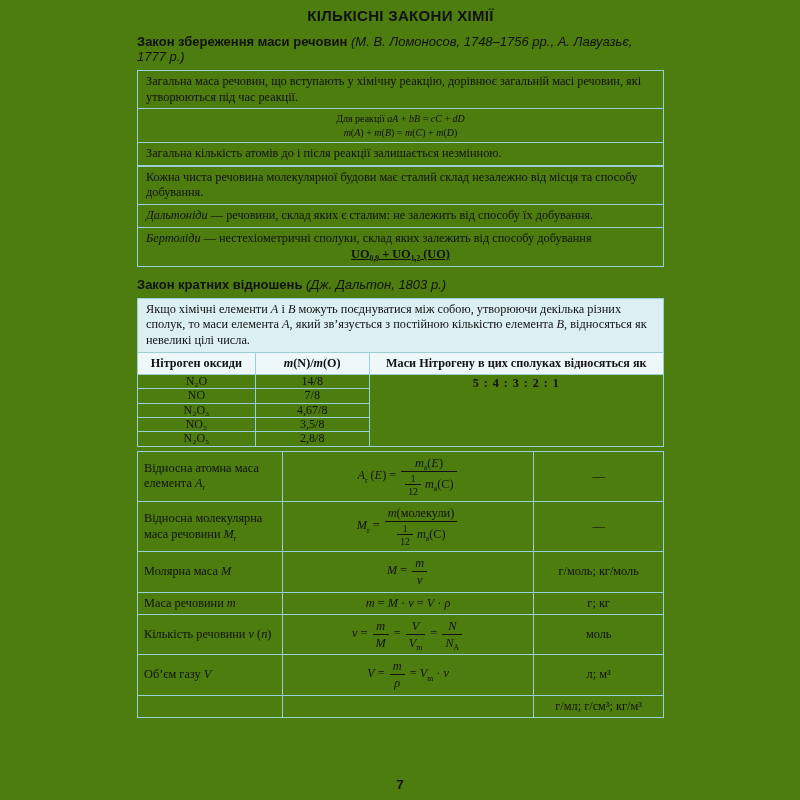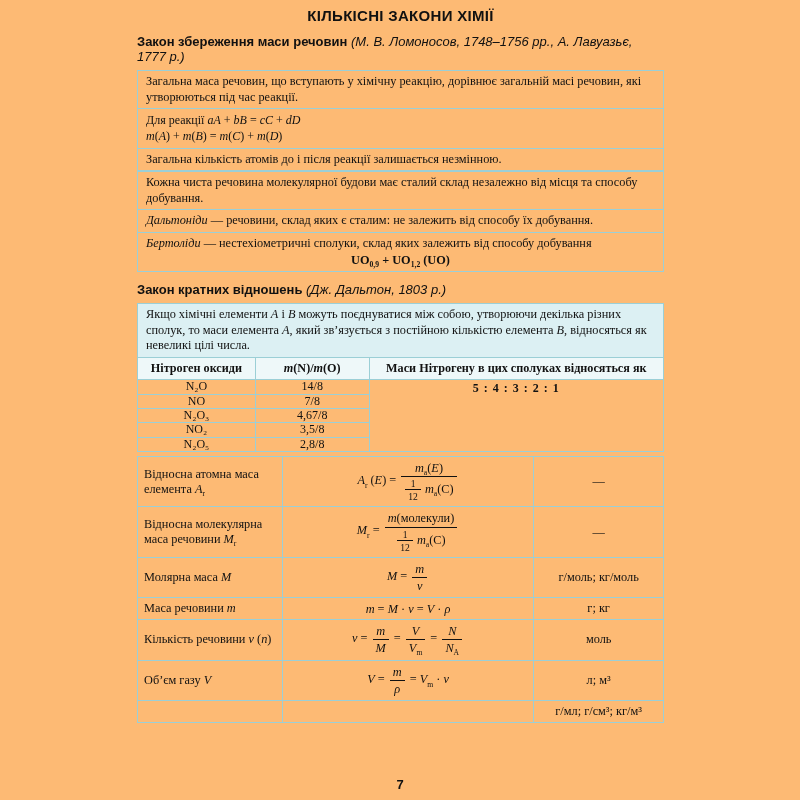--- a/index.html
+++ b/index.html
@@ -1,30 +1,30 @@
 <!DOCTYPE html>
 <html><head>
 <meta charset="utf-8">
 <style>
   html,body{margin:0;padding:0;background:#fff;overflow:hidden;}
-  .page{width:800px;height:800px;position:relative;background:#fdba74;color:#111;
+  .page{width:800px;height:800px;position:relative;background:#4d7c0f;color:#111;
         font-family:"Liberation Serif","DejaVu Serif",serif;}
   .content{width:527px;margin-left:137px;padding-top:7px;}
   .title{font-family:"Liberation Sans","DejaVu Sans",sans-serif;font-weight:bold;
          font-size:15px;text-align:center;margin:0 0 4px 0;letter-spacing:.3px;}
   .h2{font-family:"Liberation Sans","DejaVu Sans",sans-serif;font-size:13px;
       margin:10px 0 6px 0;}
   .h2 .hb{font-weight:bold;}
   .h2 .hi{font-style:italic;font-weight:normal;}
   .box{border:1px solid #9bcfd6;}
   .cell{padding:3px 8px;font-size:12.3px;line-height:1.27;}
   .cell + .cell{border-top:1px solid #9bcfd6;}
-  .eqcell{font-size:12px;line-height:1.35;}
+  .eqcell{text-align:center;font-size:10px;line-height:1.35;}
   .term{font-style:italic;}
-  .chemline{text-align:center;font-weight:bold;margin-top:1px;}
+  .chemline{text-align:center;font-weight:bold;margin-top:1px;text-decoration:underline;}
   .tinted{background:#dcf0f3;}
   table{border-collapse:collapse;width:100%;}
   .ntable{margin-top:-1px;font-size:12px;}
   .ntable th,.ntable td{border:1px solid #9bcfd6;text-align:center;}
   .ntable th{padding:3px 4px;background:#eef8f9;font-size:12.2px;}
   .ntable td{padding:0 4px;line-height:1.12;text-align:center;}
   .ntable td.ratio{vertical-align:top;padding-top:2px;font-weight:bold;letter-spacing:1px;}
   .ptable{margin-top:4px;font-size:12.3px;}
   .ptable th,.ptable td{border:1px solid #9bcfd6;}
   .ptable th{padding:3px 4px;background:#eef8f9;text-align:center;font-size:12.2px;}

